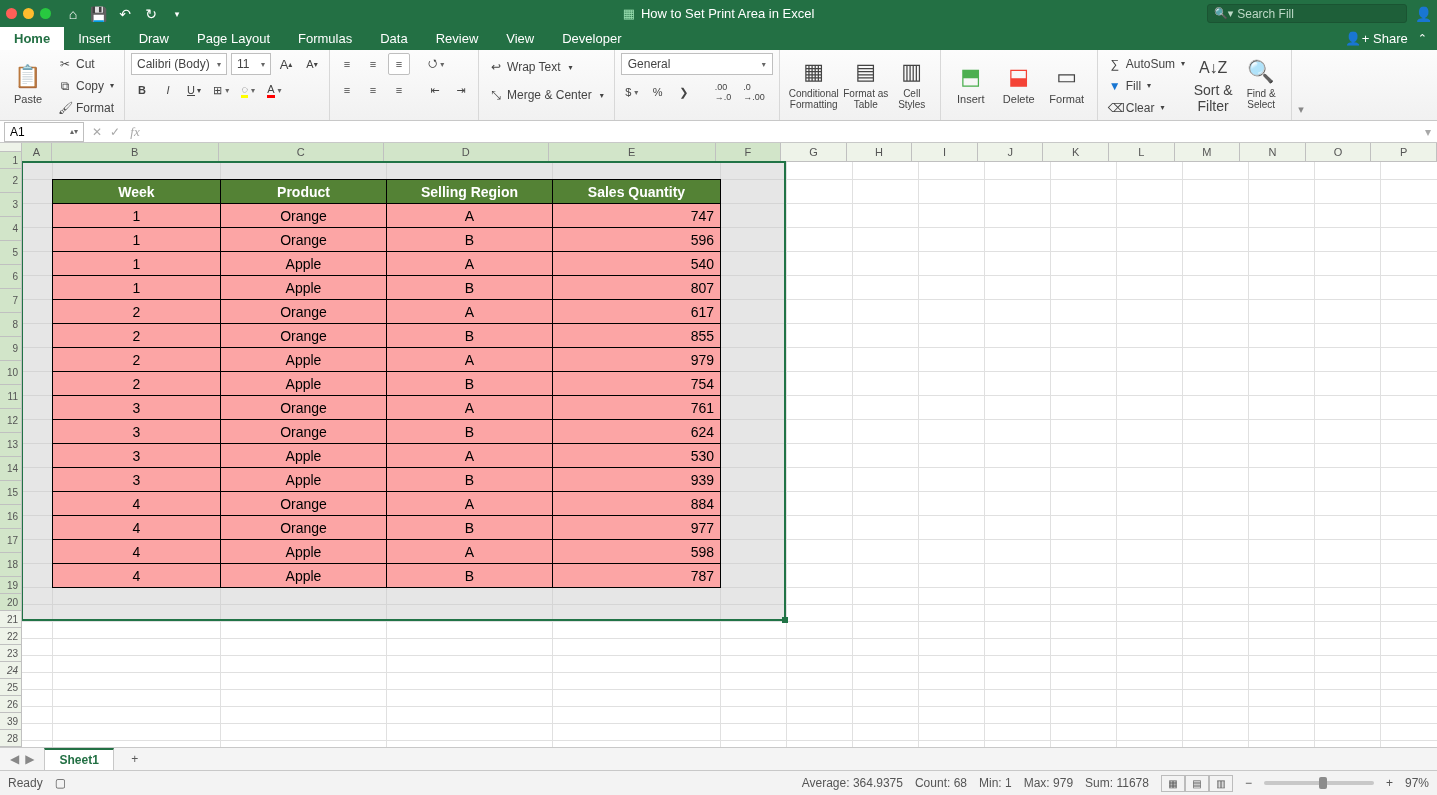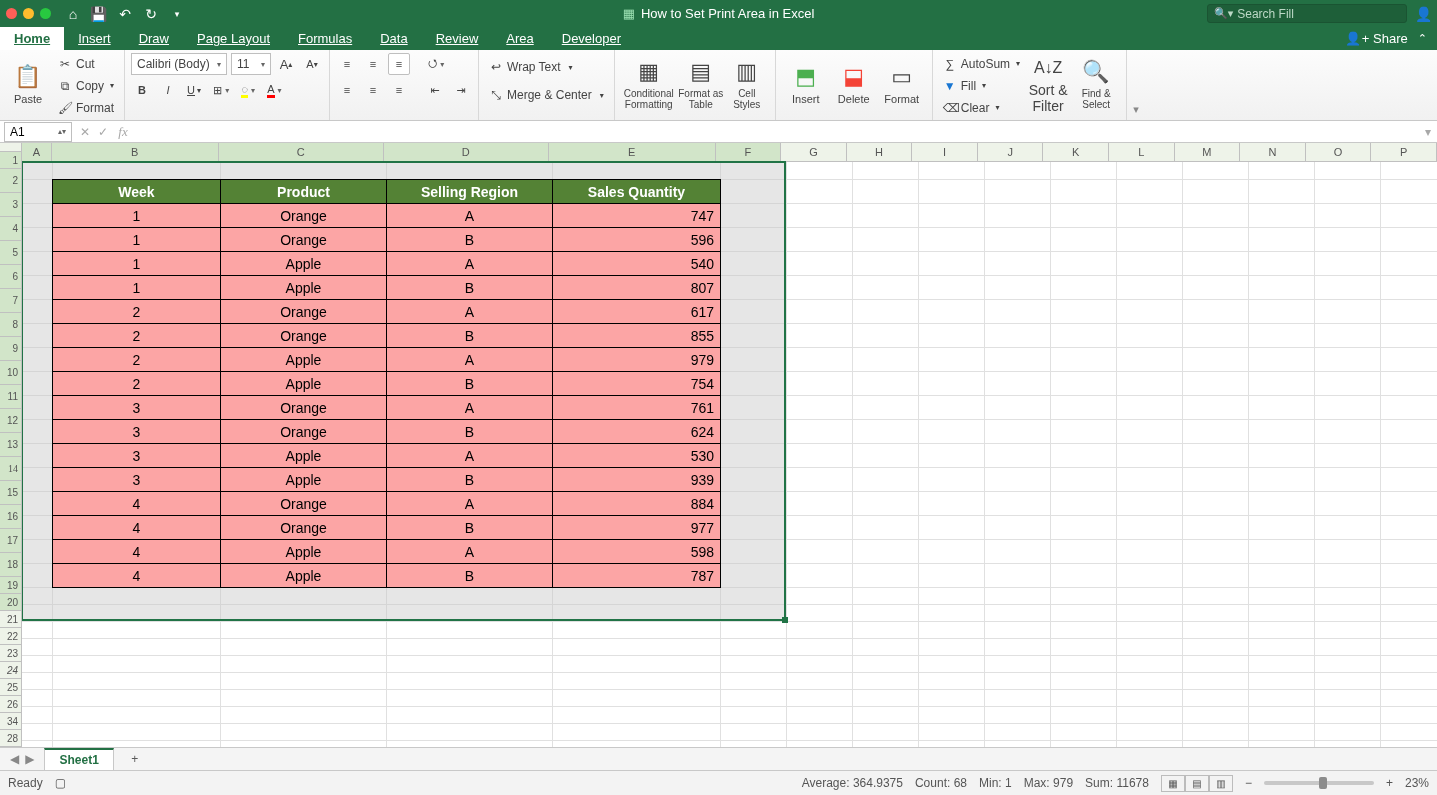--- a/index.html
+++ b/index.html
@@ -15,21 +15,21 @@
 .qat { display: flex; gap: 10px; margin-left: 14px; align-items: center; }
 .qat .ico { width: 16px; height: 16px; display:flex; align-items:center; justify-content:center; font-size:14px; color:#fff; }
 .doc-title { position:absolute; left:50%; transform:translateX(-50%); display:flex; align-items:center; gap:6px; font-size:13px; }
 .search-wrap { margin-left:auto; display:flex; align-items:center; gap:8px; }
 .search-box { width:200px; height:19px; background:#1e5f39; border:1px solid #1a5432; border-radius:3px; display:flex; align-items:center; padding:0 6px; color:#bcd8c6; font-size:12px; }
 .search-box .ico { margin-right:4px; font-size:11px; }
 .person-ico { width:16px; height:16px; font-size:14px; }
 
 
 .tabs { height: 23px; background: #237044; display: flex; align-items: stretch; font-size: 13px; color: #fff; }
-.tab { padding: 8px 14px; display:flex; align-items:center; cursor:pointer;text-decoration:underline; }
+.tab { padding: 8px 14px; display:flex; align-items:center; cursor:pointer; }
 .tab.active { background: #fff; color: #237044; font-weight:600; }
 .tabs-right { margin-left: auto; display:flex; align-items:center; gap:10px; padding-right:10px; }
 .chev-up { font-size:11px; }
 
 
 .ribbon { height: 71px; background: linear-gradient(to bottom, #fcfcfc, #f1f1f1); border-bottom: 1px solid #c8c8c8; display:flex; align-items:stretch; font-size:11px; color:#444; }
 .rgroup { display:flex; flex-direction:column; padding:3px 6px 2px; border-right:1px solid #d8d8d8; }
 .row { display:flex; align-items:center; gap:4px; }
 .btn { height:22px; min-width:22px; border:1px solid transparent; display:flex; align-items:center; justify-content:center; border-radius:2px; padding:0 3px; cursor:pointer; background:transparent; }
 .btn.boxed { border:1px solid #bfbfbf; background:#fff; }
@@ -42,21 +42,21 @@
 .size-sel { width:40px; height:22px; border:1px solid #bfbfbf; background:#fff; display:flex; align-items:center; padding:0 5px; font-size:12px; }
 .size-sel::after { content:"▾"; margin-left:auto; font-size:8px; color:#666; }
 .nf-sel { width:152px; height:22px; border:1px solid #bfbfbf; background:#fff; display:flex; align-items:center; padding:0 6px; font-size:12px; }
 .nf-sel::after { content:"▾"; margin-left:auto; font-size:8px; color:#666; }
 .link-btn { height:20px; display:flex; align-items:center; gap:4px; font-size:12px; padding:0 4px; cursor:pointer; }
 .link-btn .ic { width:14px; text-align:center; }
 .ribbon-end { width:18px; display:flex; align-items:flex-end; justify-content:center; padding-bottom:4px; color:#888; }
 
 
 .fbar { height:22px; border-bottom:1px solid #c8c8c8; display:flex; align-items:center; background:#fff; font-size:12px; }
-.name-box { width:68px; height:20px; border:1px solid #bfbfbf; margin:0 4px; display:flex; align-items:center; padding:0 5px; background:#fff; }
+.name-box { width:80px; height:20px; border:1px solid #bfbfbf; margin:0 4px; display:flex; align-items:center; padding:0 5px; background:#fff; }
 .name-box .dd { margin-left:auto; font-size:8px; color:#666; display:flex; flex-direction:column; line-height:6px; }
 .fbar .fx-btn { width:22px; text-align:center; color:#a8a8a8; font-style:italic; font-family:"Times New Roman",serif; font-size:13px; }
 .fbar .inp { flex:1; padding:0 4px; }
 .fbar .ic { width:18px; text-align:center; color:#a8a8a8; }
 
 
 .grid-area { flex:1; display:flex; overflow:hidden; position:relative; }
 .corner { width:22px; height:19px; background:#eef3e9; border-right:1px solid #c0c0c0; border-bottom:1px solid #c0c0c0; }
 .col-headers { display:flex; height:19px; background:#eef3e9; }
 .ch { border-right:1px solid #c0c0c0; border-bottom:1px solid #c0c0c0; display:flex; align-items:center; justify-content:center; font-size:11px; color:#555; }
@@ -131,21 +131,21 @@
 
 <div class="tabs">
   <div id="tabs-host" style="display: flex;">
       <div class="tab active">Home</div>
       <div class="tab">Insert</div>
       <div class="tab">Draw</div>
       <div class="tab">Page Layout</div>
       <div class="tab">Formulas</div>
       <div class="tab">Data</div>
       <div class="tab">Review</div>
-      <div class="tab">Area</div>
+      <div class="tab">View</div>
       <div class="tab">Developer</div>
     </div>
   <div class="tabs-right">
     <span>👤+ <span>Share</span></span>
     <span class="chev-up">⌃</span>
   </div>
 </div>
 
 <div class="ribbon">
 
@@ -227,20 +227,33 @@
         <span>Wrap Text</span>
         <span style="font-size:8px;margin-left:4px">▾</span>
       </div>
     <div class="link-btn" style="height:28px">
         <span class="ic">⤡</span>
         <span>Merge &amp; Center</span>
         <span style="font-size:8px;margin-left:4px">▾</span>
       </div>
   </div>
 
+  <div class="rgroup">
+    <div class="nf-sel">
+        <span>General</span>
+      </div>
+    <div class="row" style="margin-top:6px">
+      <div class="btn dd">$</div>
+      <div class="btn">%</div>
+      <div class="btn">❯</div>
+      <div style="width:8px"></div>
+      <div class="btn" style="font-size:9px">.00<br>→.0</div>
+      <div class="btn" style="font-size:9px">.0<br>→.00</div>
+    </div>
+  </div>
 
   <div class="rgroup" style="flex-direction:row">
     <div class="big-btn">
         <div class="big-ico">▦</div>
         <div class="lbl-below" style="font-size:10px">Conditional Formatting</div>
       </div>
     <div class="big-btn" style="width:48px">
         <div class="big-ico">▤</div>
         <div class="lbl-below" style="font-size:10px">Format as Table</div>
       </div>
@@ -317,34 +330,34 @@
         <div class="rh tall sel" style="height: 24px;">4</div>
         <div class="rh tall sel" style="height: 24px;">5</div>
         <div class="rh tall sel" style="height: 24px;">6</div>
         <div class="rh tall sel" style="height: 24px;">7</div>
         <div class="rh tall sel" style="height: 24px;">8</div>
         <div class="rh tall sel" style="height: 24px;">9</div>
         <div class="rh tall sel" style="height: 24px;">10</div>
         <div class="rh tall sel" style="height: 24px;">11</div>
         <div class="rh tall sel" style="height: 24px;">12</div>
         <div class="rh tall sel" style="height: 24px;">13</div>
-        <div class="rh tall sel" style="height: 24px; font-family: Liberation Serif, serif;">14</div>
+        <div class="rh tall sel" style="height: 24px;">14</div>
         <div class="rh tall sel" style="height: 24px;">15</div>
         <div class="rh tall sel" style="height: 24px;">16</div>
         <div class="rh tall sel" style="height: 24px;">17</div>
         <div class="rh tall sel" style="height: 24px;">18</div>
         <div class="rh sel" style="height: 17px;">19</div>
         <div class="rh sel" style="height: 17px;">20</div>
         <div class="rh" style="height: 17px;">21</div>
         <div class="rh" style="height: 17px;">22</div>
         <div class="rh" style="height: 17px;">23</div>
         <div class="rh" style="height: 17px; font-style: italic;">24</div>
         <div class="rh" style="height: 17px;">25</div>
         <div class="rh" style="height: 17px;">26</div>
-        <div class="rh" style="height: 17px;">34</div>
+        <div class="rh" style="height: 17px;">39</div>
         <div class="rh" style="height: 17px;">28</div>
       </div>
   </div>
   <div class="flex-col" style="flex:1;overflow:hidden">
     <div class="col-headers" id="col-headers">
         <div class="ch sel" style="width: 30px;">A</div>
         <div class="ch sel" style="width: 168px;">B</div>
         <div class="ch sel" style="width: 166px;">C</div>
         <div class="ch sel" style="width: 166px;">D</div>
         <div class="ch sel" style="width: 168px;">E</div>
@@ -553,15 +566,15 @@
     <div class="view-btns">
       <div class="view-btn">▦</div>
       <div class="view-btn">▤</div>
       <div class="view-btn">▥</div>
     </div>
     <span>−</span>
     <div class="zoom-slider">
         <div class="zoom-thumb"></div>
       </div>
     <span>+</span>
-    <span>23%</span>
+    <span>97%</span>
   </div>
 </div>
 
 </body></html>

